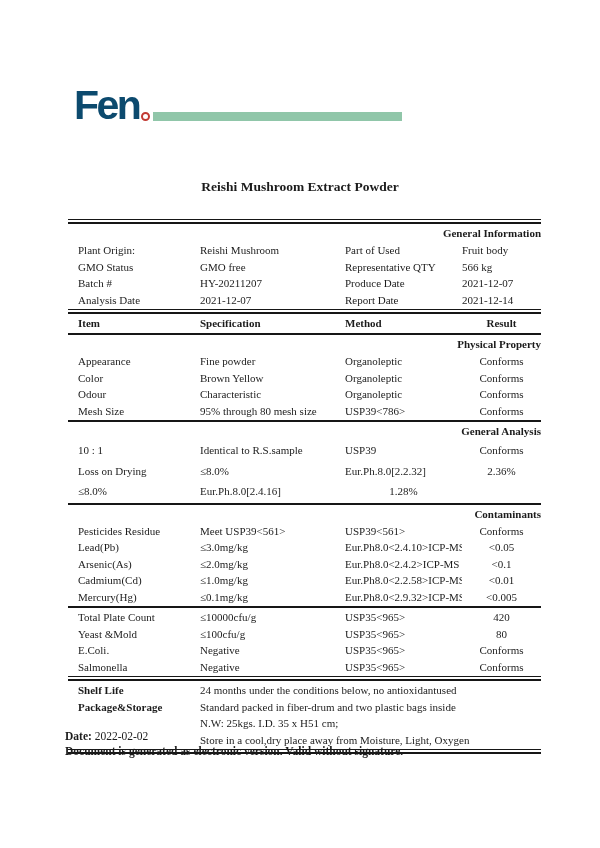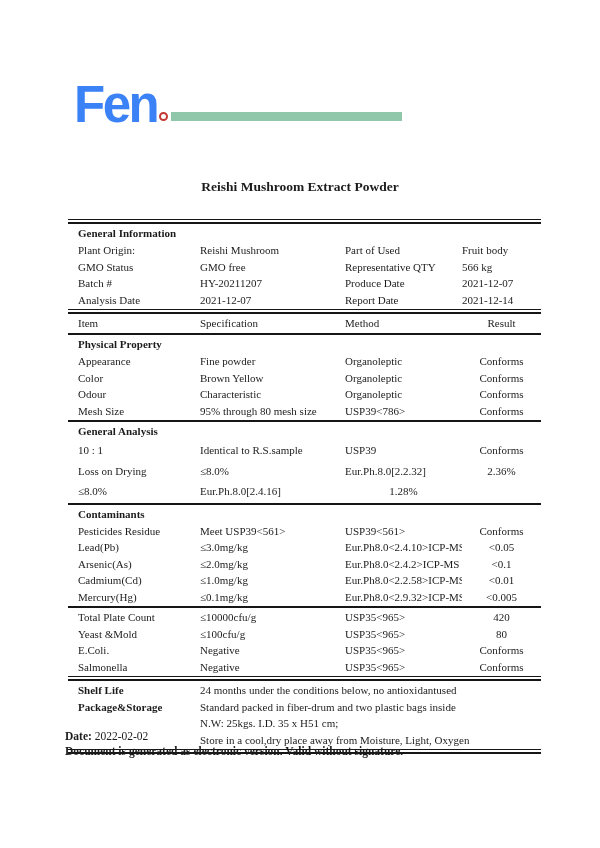--- a/index.html
+++ b/index.html
@@ -5,39 +5,39 @@
   html,body{margin:0;padding:0;background:#e9e9e9;}
   .page{
     width:600px;height:848px;background:#ffffff;position:relative;
     font-family:"Liberation Serif", serif;color:#1c1c1c;margin:0 auto;
     box-shadow:0 0 4px rgba(0,0,0,.25);
   }
   
   .logo-row{position:absolute;top:84px;left:74px;width:328px;display:flex;align-items:flex-end;}
   .logo-text{
     font-family:"Liberation Sans", sans-serif;font-weight:bold;
-    font-size:51px;line-height:42px;letter-spacing:-2.5px;color:#3b82f6;
+    font-size:41px;line-height:42px;letter-spacing:-2.5px;color:#0c4a6e;
   }
   .logo-dot{
     width:5px;height:5px;border:2.5px solid #c23a33;border-radius:50%;
     margin:0 3px 5px 2px;flex:0 0 auto;
   }
   .brand-bar{height:9px;background:#90c6a9;flex:1;margin-bottom:5px;}
   
   .title{position:absolute;top:146px;left:0;width:100%;text-align:center;
     font-weight:bold;font-size:15.5px;}
   .subtitle{position:absolute;top:179px;left:0;width:100%;text-align:center;
     font-weight:bold;font-size:13.5px;}
   
   .coa{position:absolute;top:218px;left:68px;width:473px;font-size:11px;}
   .grid{display:grid;grid-template-columns:122px 145px 117px 79px;padding-left:10px;}
   .row{height:16.5px;line-height:16.5px;}
   .row.tall{height:20.5px;line-height:20.5px;}
-  .sec-heading{padding-left:10px;font-weight:bold;height:17px;line-height:17px;}
-  .head-row{font-weight:normal;height:17px;line-height:17px;}
+  .sec-heading{padding-left:10px;font-weight:bold;height:17px;line-height:17px;text-align:right;}
+  .head-row{font-weight:bold;height:17px;line-height:17px;}
   .c{white-space:nowrap;overflow:hidden;}
   .center{text-align:center;}
   .rT{border-top:2px solid #161616;margin:1px 0;}
   .rD{height:2px;border-top:1px solid #161616;border-bottom:2px solid #161616;margin:1px 0;}
   .span3{grid-column:2 / 5;}
   .bold{font-weight:bold;}
   
   .footer{position:absolute;left:65px;top:729px;font-size:11.5px;line-height:14.5px;font-family:Liberation Serif, serif;}
 </style>
 </head>

